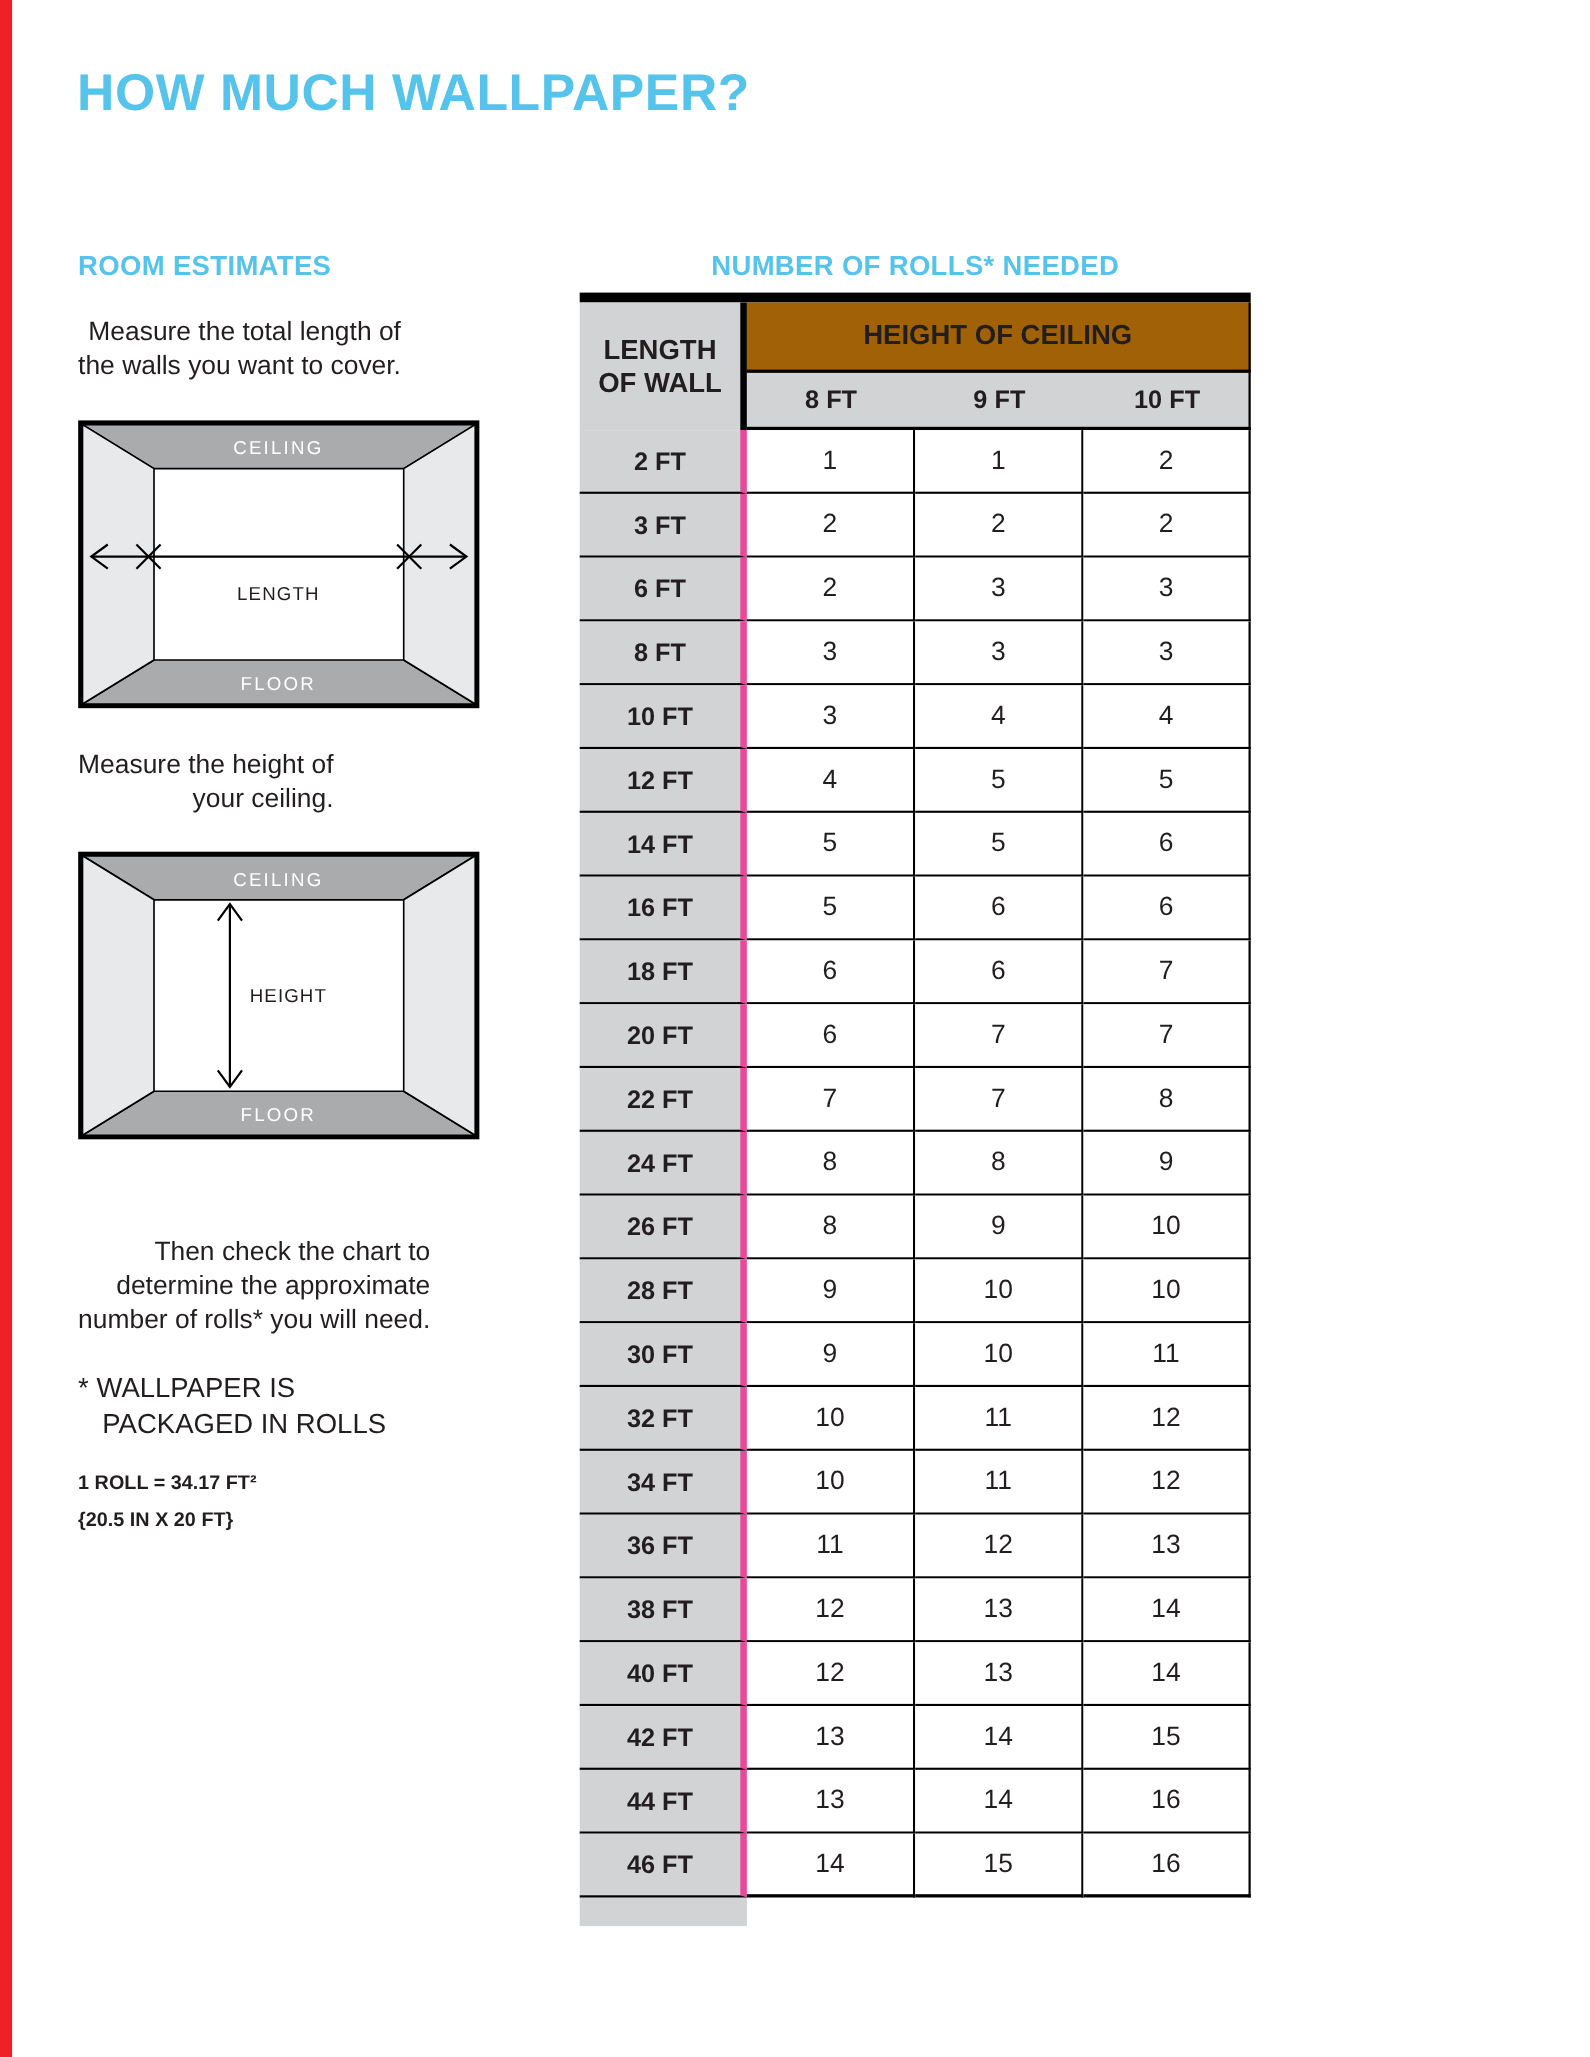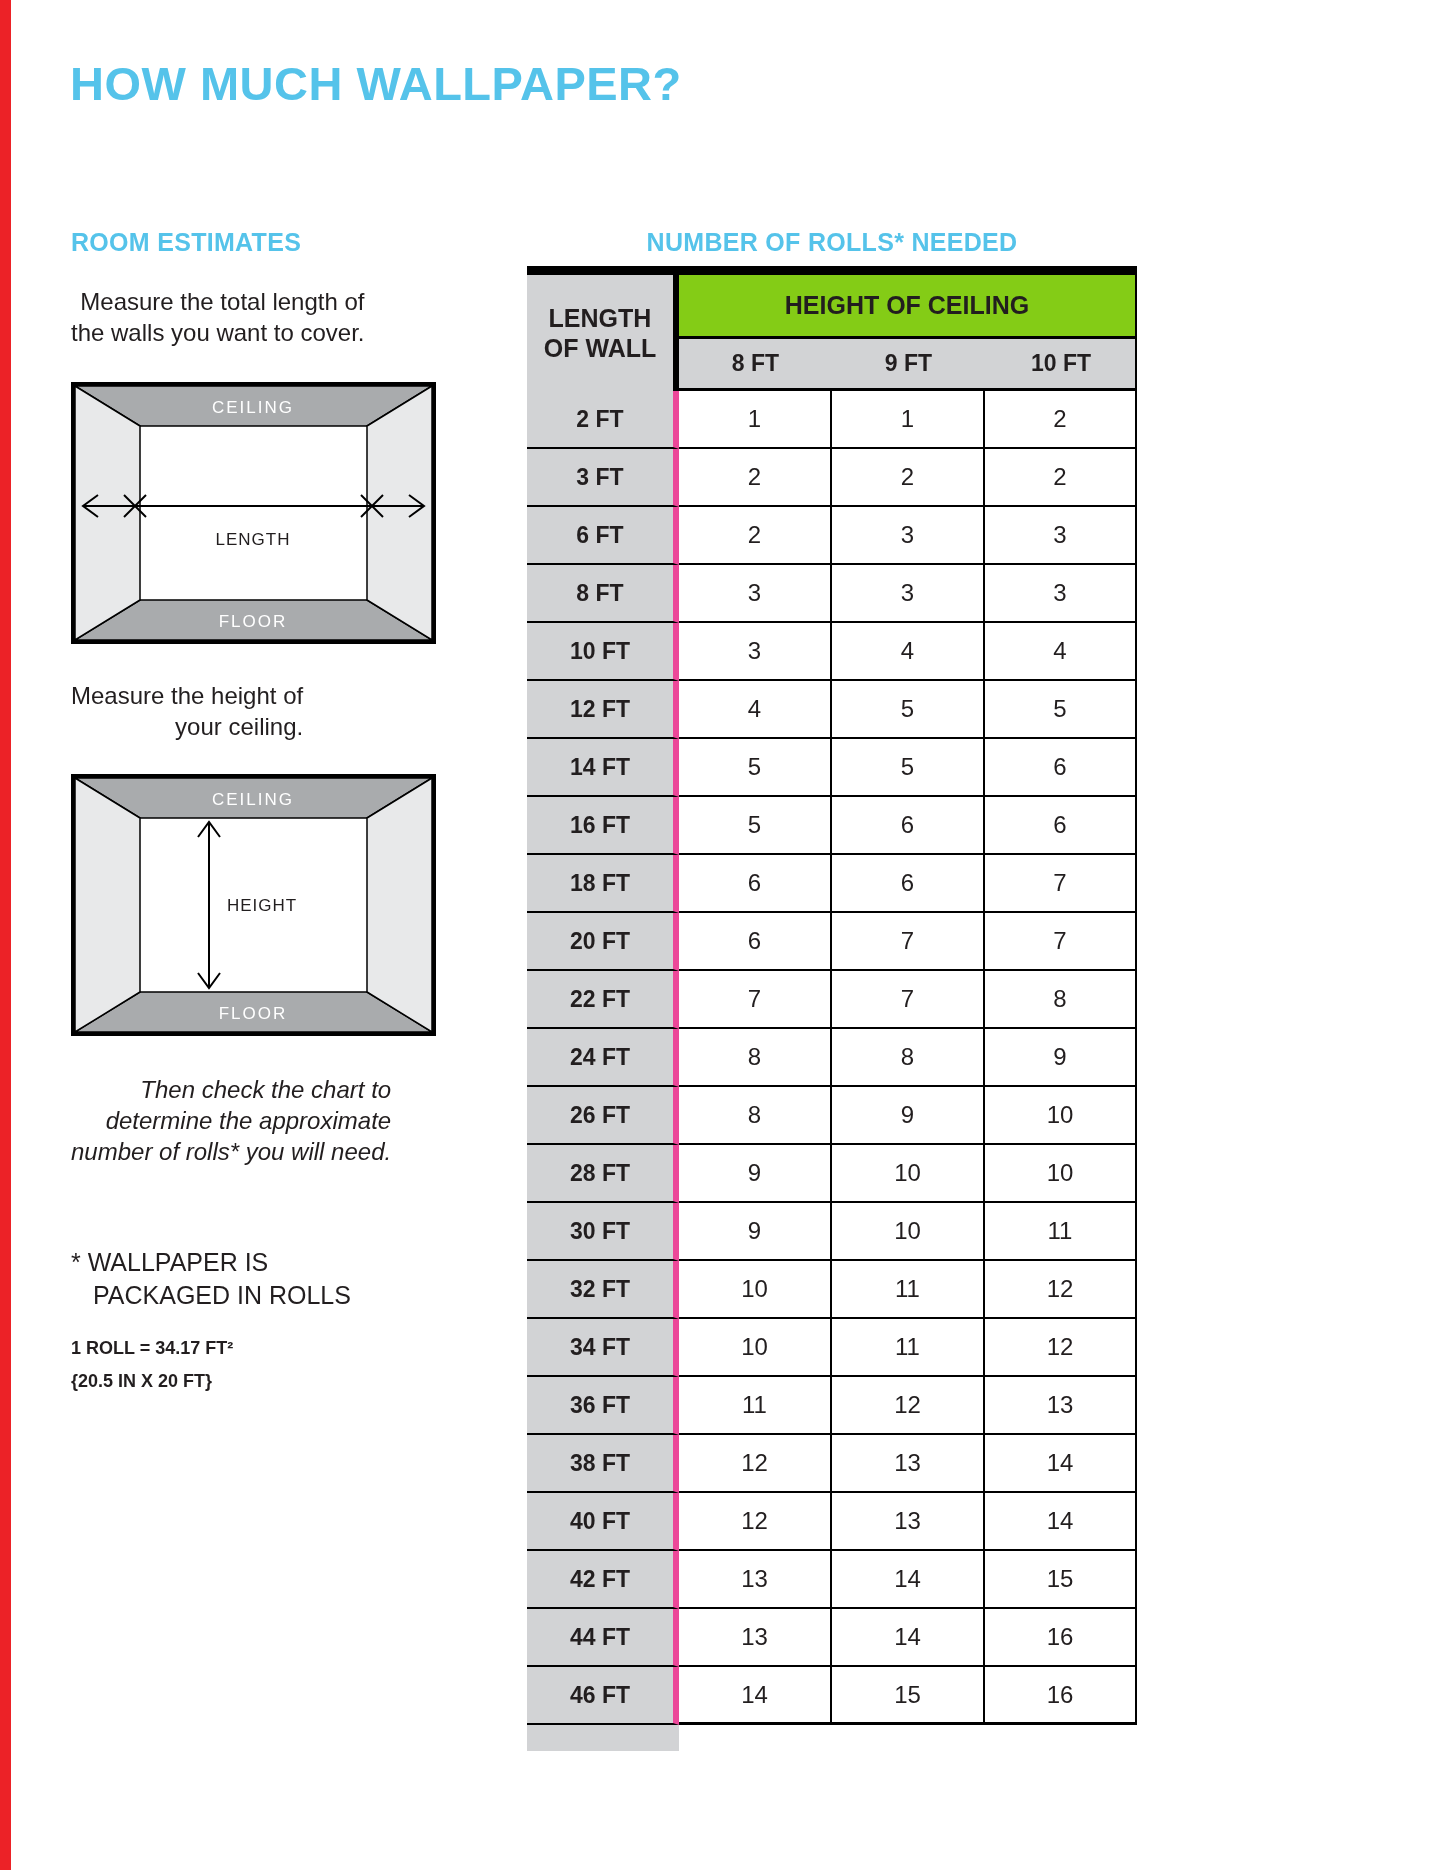--- a/index.html
+++ b/index.html
@@ -15,21 +15,21 @@
     position: absolute; left: 70px; top: 56px;
     font-size: 47px; font-weight: 700; color: #55c3ea; letter-spacing: 0.5px;
   }
   .sec-head { font-size: 25px; font-weight: 700; color: #55c3ea; letter-spacing: 0.3px; }
   .room-head { position: absolute; left: 71px; top: 228px; }
   .table-head { position: absolute; left: 527px; top: 228px; width: 610px; text-align: center; }
 
   .body-text { position: absolute; left: 71px; font-size: 24px; line-height: 31px; white-space: pre-line; text-align: right; }
   .step1 { top: 286px; }
   .step2 { top: 680px; }
-  .step3 { top: 1074px; font-style: italic; }
+  .step3 { top: 1122px; }
 
   .footnote { position: absolute; left: 71px; top: 1246px; font-size: 25px; font-weight: 400; line-height: 33px; }
   .footnote .indent { padding-left: 22px; }
   .rollinfo { position: absolute; left: 71px; top: 1332px; font-size: 18px; font-weight: 700; line-height: 33px; }
 
   .diagram { position: absolute; left: 71px; width: 365px; height: 196px; }
   .diagram1 { top: 382px; }
   .diagram2 { top: 774px; }
   svg text { font-family: "Liberation Sans", sans-serif; }
 
@@ -37,21 +37,21 @@
   .table-wrap { position: absolute; left: 527px; top: 266px; width: 610px; }
   .top-bar { height: 9px; background: #000; }
   .hdr { display: grid; grid-template-columns: 152px 458px; grid-template-rows: 64px 52px; }
   .rowhdr {
     grid-row: 1 / span 2; background: #d2d3d5;
     border-right: 6px solid #000;
     display: flex; align-items: center; justify-content: center;
     text-align: center; font-weight: 700; font-size: 25px; line-height: 30px; white-space: pre-line;
   }
   .grouphdr {
-    background: #84cc16; border-bottom: 3px solid #000; border-right: 2px solid #000;
+    background: #a16207; border-bottom: 3px solid #000; border-right: 2px solid #000;
     display: flex; align-items: center; justify-content: center;
     font-weight: 700; font-size: 25px;
   }
   .subrow {
     display: grid; grid-template-columns: 153px 153px 152px;
     background: #d2d3d5; border-bottom: 3px solid #000; border-right: 2px solid #000;
   }
   .subrow .subcell { display: flex; align-items: center; justify-content: center; font-weight: 700; font-size: 23px; }
 
   .trow { display: grid; grid-template-columns: 152px 153px 153px 152px; height: 58px; }

